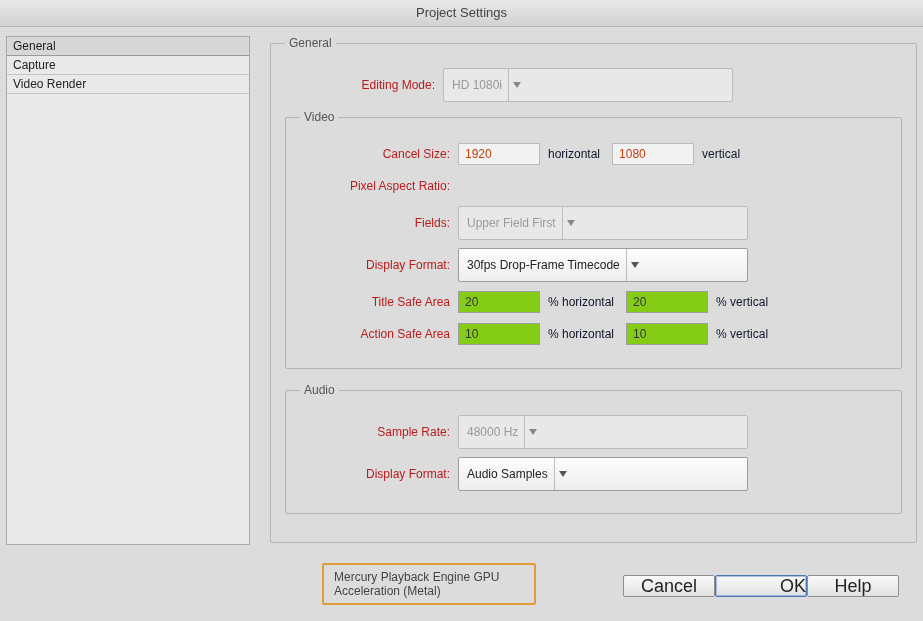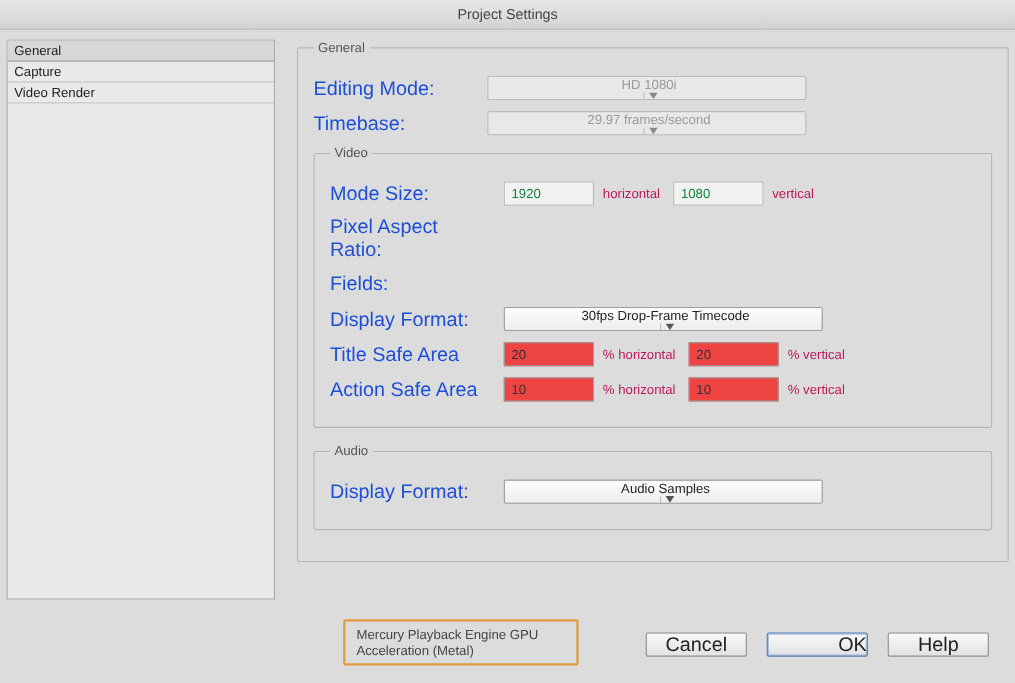--- a/index.html
+++ b/index.html
@@ -42,49 +42,48 @@
     background:#dcdcdc;
   }
   fieldset.group>legend{
     padding:0 4px;color:#555;font-size:12px;
   }
   .row{
     display:flex;align-items:center;margin:8px 0;
     min-height:24px;
   }
   .lbl{
-    width:150px;padding-right:8px;
-    color:#1d4ed8;font-size:18px;
+    width:150px;text-align:right;padding-right:8px;
+    color:#b91c1c;font-size:12px;
   }
   .select{
     display:inline-flex;align-items:center;justify-content:flex-start;
-    height:22px;box-sizing:border-box;
+    height:34px;box-sizing:border-box;
     background:linear-gradient(#fdfdfd,#ededed);
     border:1px solid #9d9d9d;border-radius:2px;
     padding:0 4px 0 8px;font-size:12px;color:#222;
     width:290px;
-    flex-direction:column;
   }
   .select.disabled{color:#9a9a9a;background:#e8e8e8;border-color:#bbb;}
   .select .caret{
     width:16px;height:100%;display:flex;align-items:center;justify-content:center;
     border-left:1px solid #bdbdbd;margin-left:6px;
   }
   .select .caret svg{display:block}
   .text-input{
     width:82px;height:22px;box-sizing:border-box;
-    border:1px solid #9d9d9d;background:#ef4444;
+    border:1px solid #9d9d9d;background:#84cc16;
     font-size:12px;padding:0 6px;color:#333;
   }
-  .text-input.disabled{color:#15803d;background:#f2f2f2;border-color:#bbb;}
-  .unit{padding:0 12px 0 8px;color:#be185d;font-size:12px;}
+  .text-input.disabled{color:#c2410c;background:#f2f2f2;border-color:#bbb;}
+  .unit{padding:0 12px 0 8px;color:#0f172a;font-size:12px;}
   .footer{
-    position:absolute;left:0;right:0;bottom:0;height:70px;
+    position:absolute;left:10px;right:0;bottom:0;height:70px;
     display:flex;align-items:center;justify-content:flex-end;
-    padding:0 24px;gap:18px;box-sizing:border-box;
+    padding:0 24px;box-sizing:border-box;
   }
   .highlight-box{
     position:absolute;left:312px;width:214px;
     top:12px;height:42px;
     border:2px solid #e19a3a;border-radius:2px;
     display:flex;align-items:center;padding:0 10px;
     box-sizing:border-box;
   }
   .highlight-box span{font-size:12px;color:#444;line-height:14px;}
   .btn{
@@ -130,49 +129,46 @@
         <div class="select disabled">
           <span>HD 1080i</span>
           <span class="caret">
             <svg width="8" height="6">
                 <polygon points="0,0 8,0 4,6" fill="#888"></polygon>
               </svg>
           </span>
         </div>
       </div>
 
-      <div class="row">
-        <div class="lbl">Timebase:</div>
-        <div class="select disabled">
-          <span>29.97 frames/second</span>
-          <span class="caret">
-            <svg width="8" height="6">
-                <polygon points="0,0 8,0 4,6" fill="#888"></polygon>
-              </svg>
-          </span>
-        </div>
-      </div>
 
       <fieldset class="group" style="margin-top:2px;">
         <legend>Video</legend>
 
         <div class="row">
-          <div class="lbl">Mode Size:</div>
+          <div class="lbl">Cancel Size:</div>
           <input class="text-input disabled" readonly="" value="1920" style="">
           <span class="unit">horizontal</span>
           <input class="text-input disabled" readonly="" value="1080" style="">
           <span class="unit">vertical</span>
         </div>
 
         <div class="row">
           <div class="lbl">Pixel Aspect Ratio:</div>
         </div>
 
         <div class="row">
           <div class="lbl">Fields:</div>
+          <div class="select disabled">
+            <span>Upper Field First</span>
+            <span class="caret">
+                <svg width="8" height="6">
+                  <polygon points="0,0 8,0 4,6" fill="#888"></polygon>
+                </svg>
+              </span>
+          </div>
         </div>
 
         <div class="row">
           <div class="lbl">Display Format:</div>
           <div class="select">
             <span>30fps Drop-Frame Timecode</span>
             <span class="caret">
                 <svg width="8" height="6">
                   <polygon points="0,0 8,0 4,6" fill="#555"></polygon>
                 </svg>
@@ -193,20 +189,31 @@
           <input class="text-input" value="10" style="">
           <span class="unit">% horizontal</span>
           <input class="text-input" value="10" style="">
           <span class="unit">% vertical</span>
         </div>
       </fieldset>
 
       <fieldset class="group">
         <legend>Audio</legend>
 
+        <div class="row">
+          <div class="lbl">Sample Rate:</div>
+          <div class="select disabled">
+            <span>48000 Hz</span>
+            <span class="caret">
+                <svg width="8" height="6">
+                  <polygon points="0,0 8,0 4,6" fill="#888"></polygon>
+                </svg>
+              </span>
+          </div>
+        </div>
 
         <div class="row">
           <div class="lbl">Display Format:</div>
           <div class="select">
             <span>Audio Samples</span>
             <span class="caret">
                 <svg width="8" height="6">
                   <polygon points="0,0 8,0 4,6" fill="#555"></polygon>
                 </svg>
               </span>

